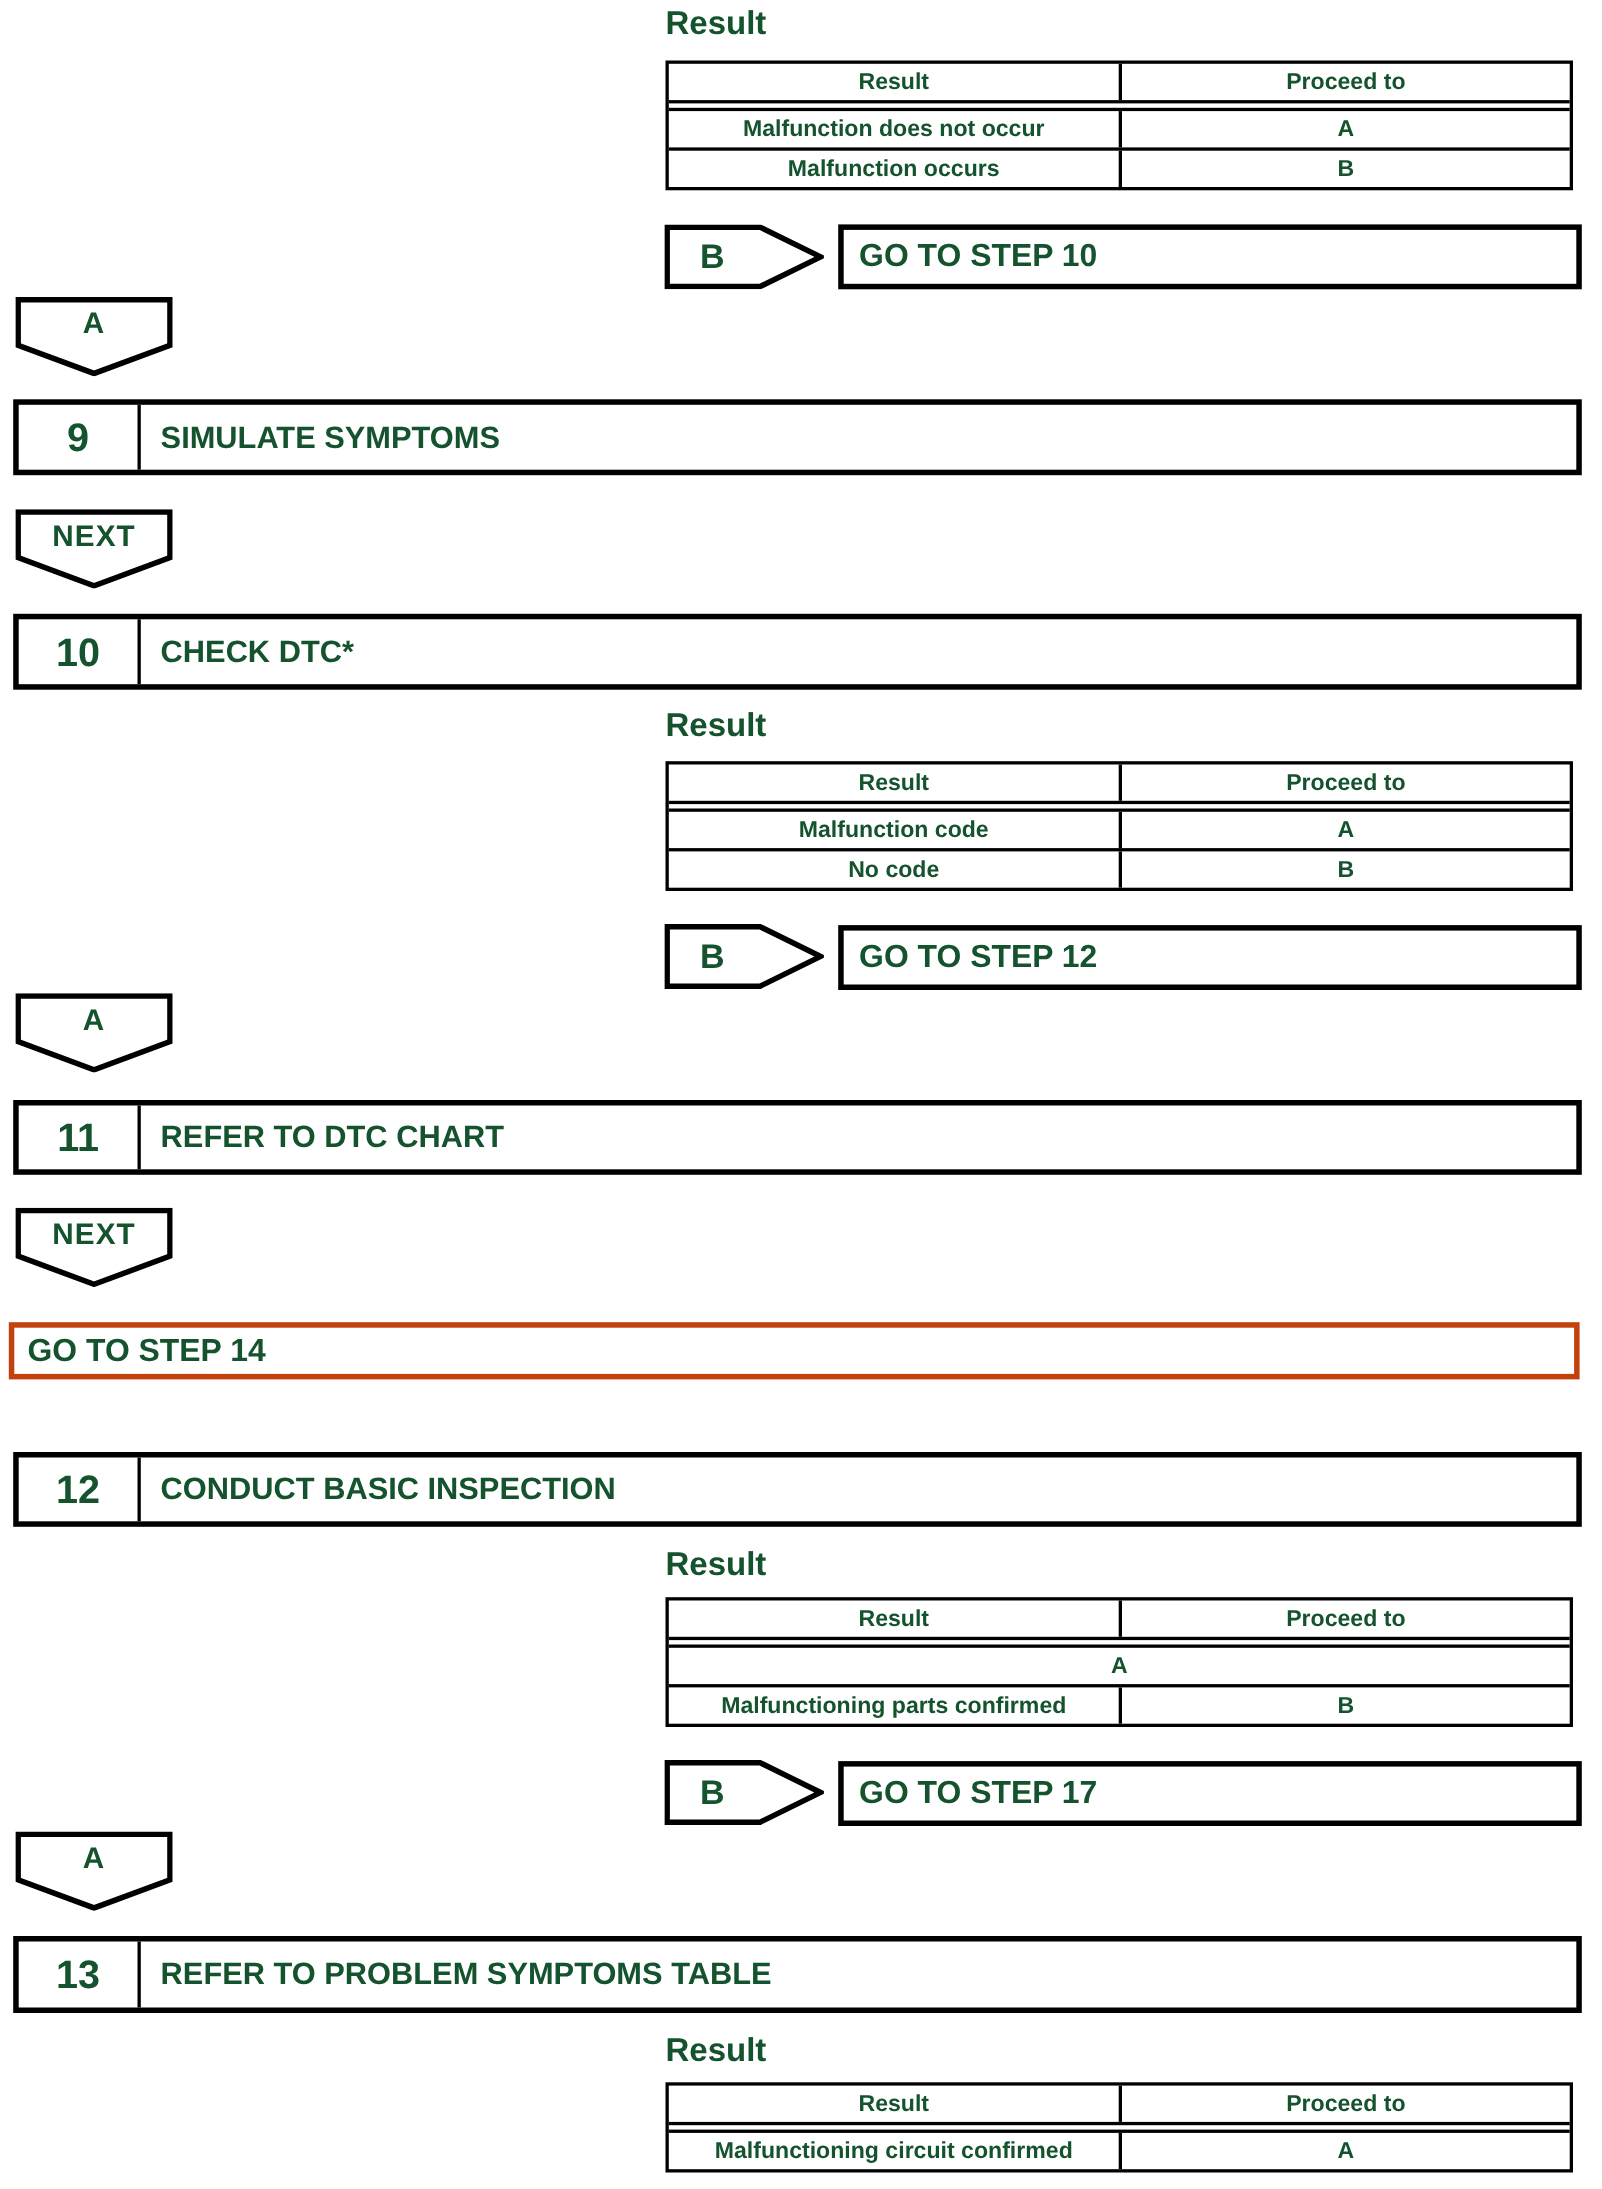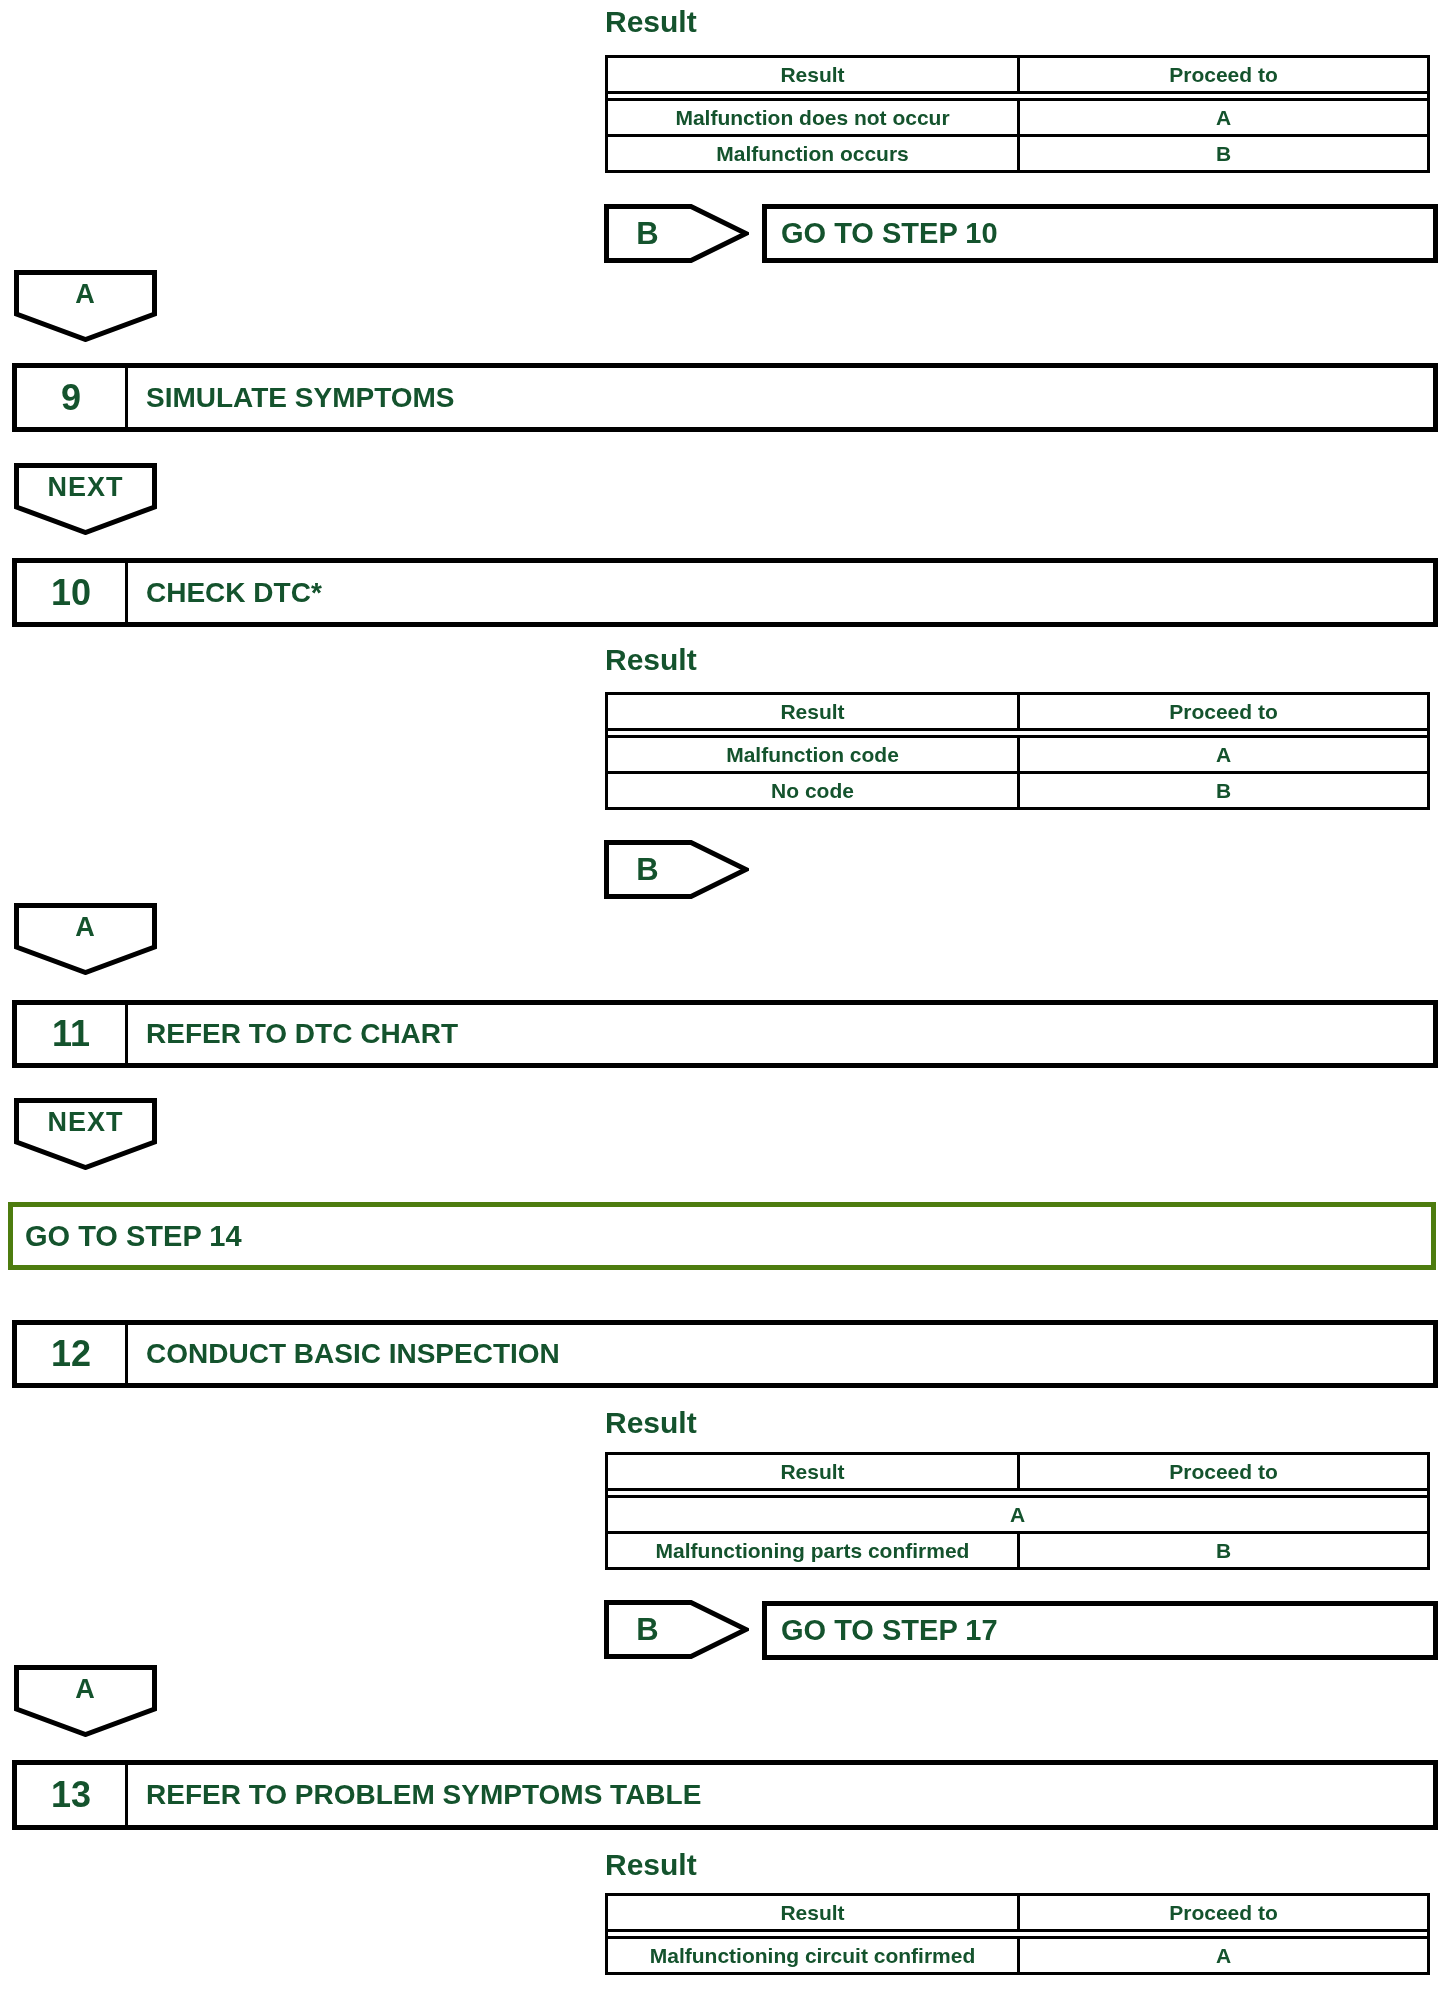--- a/index.html
+++ b/index.html
@@ -40,21 +40,21 @@
     flex:1;display:flex;align-items:center;padding-left:18px;
     font-size:28px;font-weight:bold;white-space:nowrap;overflow:hidden;border-radius:22px;
   }
   
   .gotobox{
     position:absolute;left:762px;width:676px;height:59px;border:5px solid #000;
     box-sizing:border-box;display:flex;align-items:center;padding-left:14px;
     font-size:29px;font-weight:bold;background:#fff;white-space:nowrap;
   }
   .fullbox{
-    position:absolute;left:8px;width:1428px;height:68px;border:5px solid #4d7c0f;
+    position:absolute;left:8px;width:1428px;height:52px;border:5px solid #c2410c;
     box-sizing:border-box;display:flex;align-items:center;padding-left:12px;
     font-size:29px;font-weight:bold;background:#fff;white-space:nowrap;
   }
   
   .pent{position:absolute;left:14px;width:143px;height:72px;}
   .pent svg{position:absolute;inset:0;width:100%;height:100%;display:block;}
   .pent-label{
     position:absolute;left:0;right:0;top:3px;height:42px;
     display:flex;align-items:center;justify-content:center;
     font-size:27px;font-weight:bold;letter-spacing:1px;
@@ -134,20 +134,21 @@
       <div class="td c1">No code</div>
       <div class="td c2">B</div>
     </div>
   </div>
   <div class="barrow" style="top:840px">
     <svg viewBox="0 0 145 59">
       <polygon points="2.5,2.5 87,2.5 142,29.5 87,56.5 2.5,56.5"></polygon>
     </svg>
     <span class="barrow-label">B</span>
   </div>
+  <div class="gotobox" style="top:841px">GO TO STEP 12</div>
 
   <div class="pent" style="top:903px">
     <svg viewBox="0 0 143 72">
       <polygon points="2.5,2.5 140.5,2.5 140.5,44 71.5,69.5 2.5,44"></polygon>
     </svg>
     <span class="pent-label">A</span>
   </div>
 
   <div class="step" style="top:1000px;height:68px">
     <div class="step-num">11</div>

